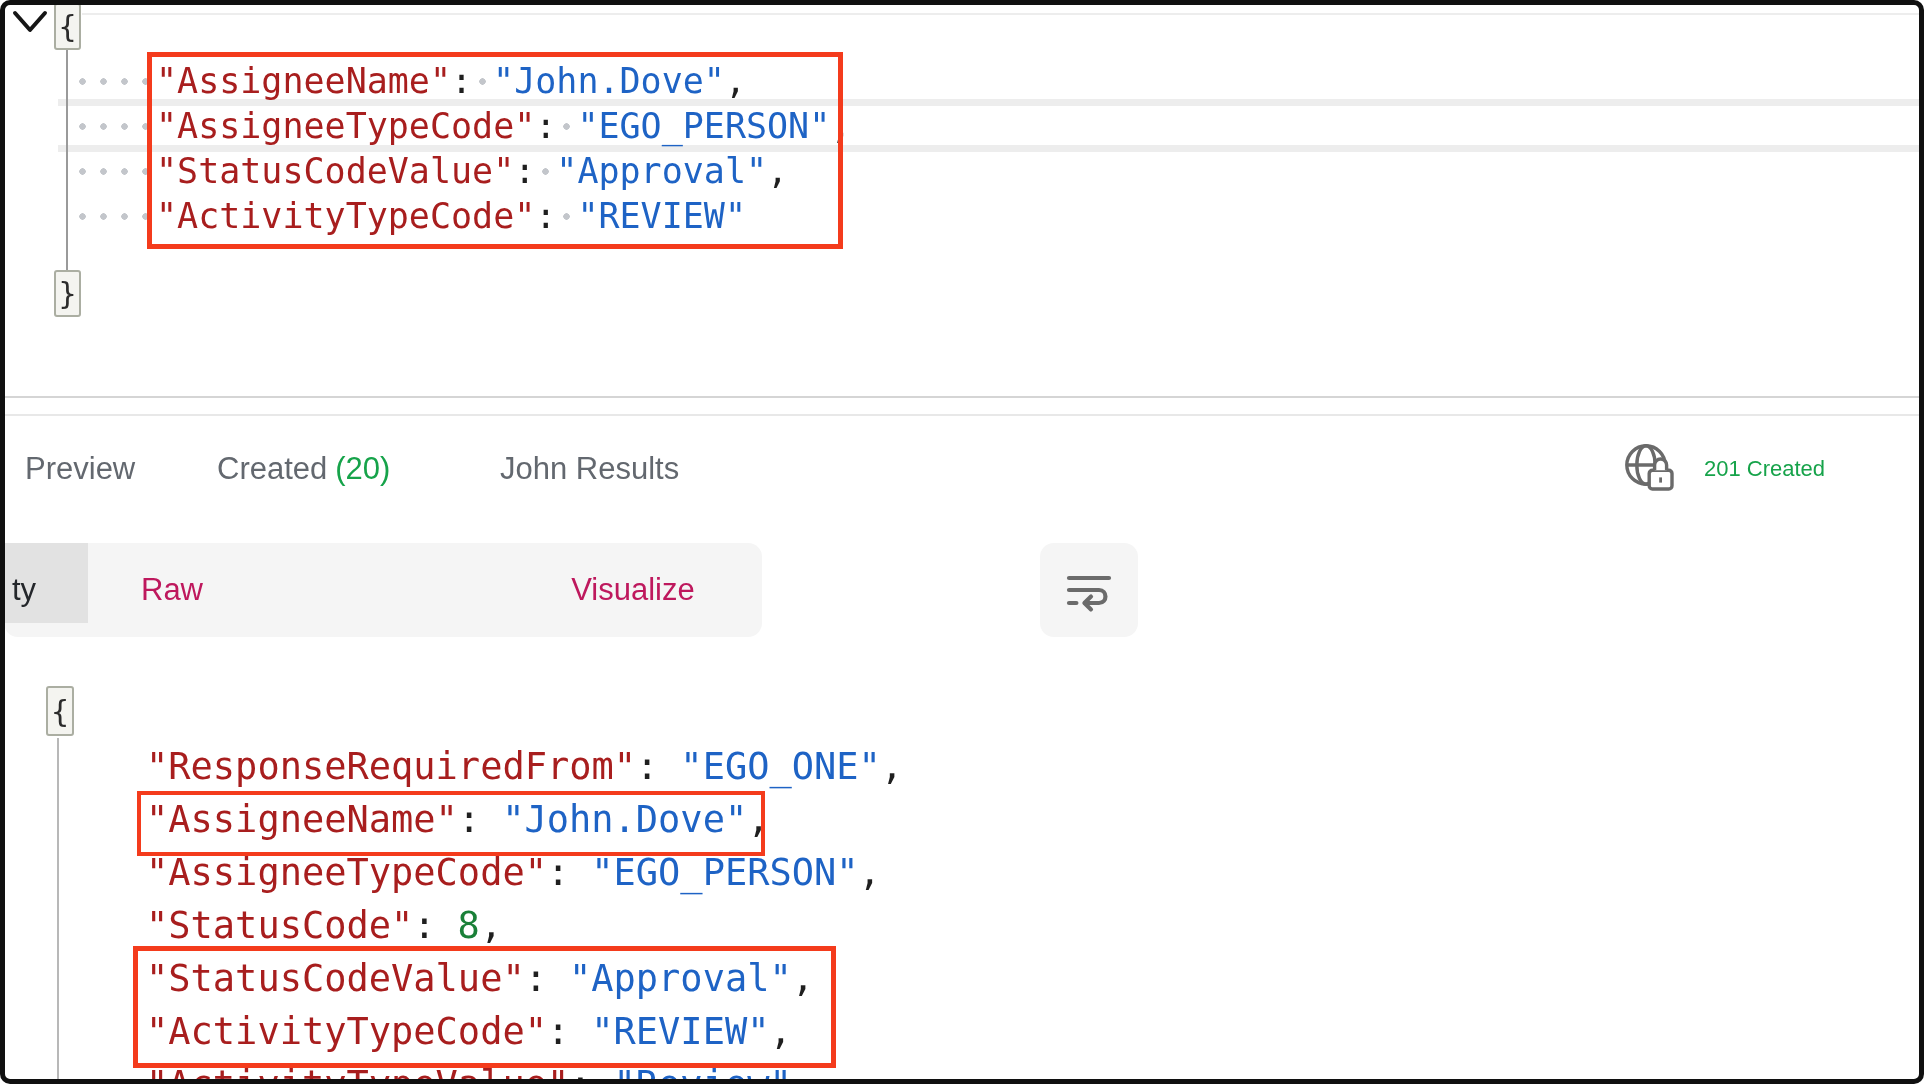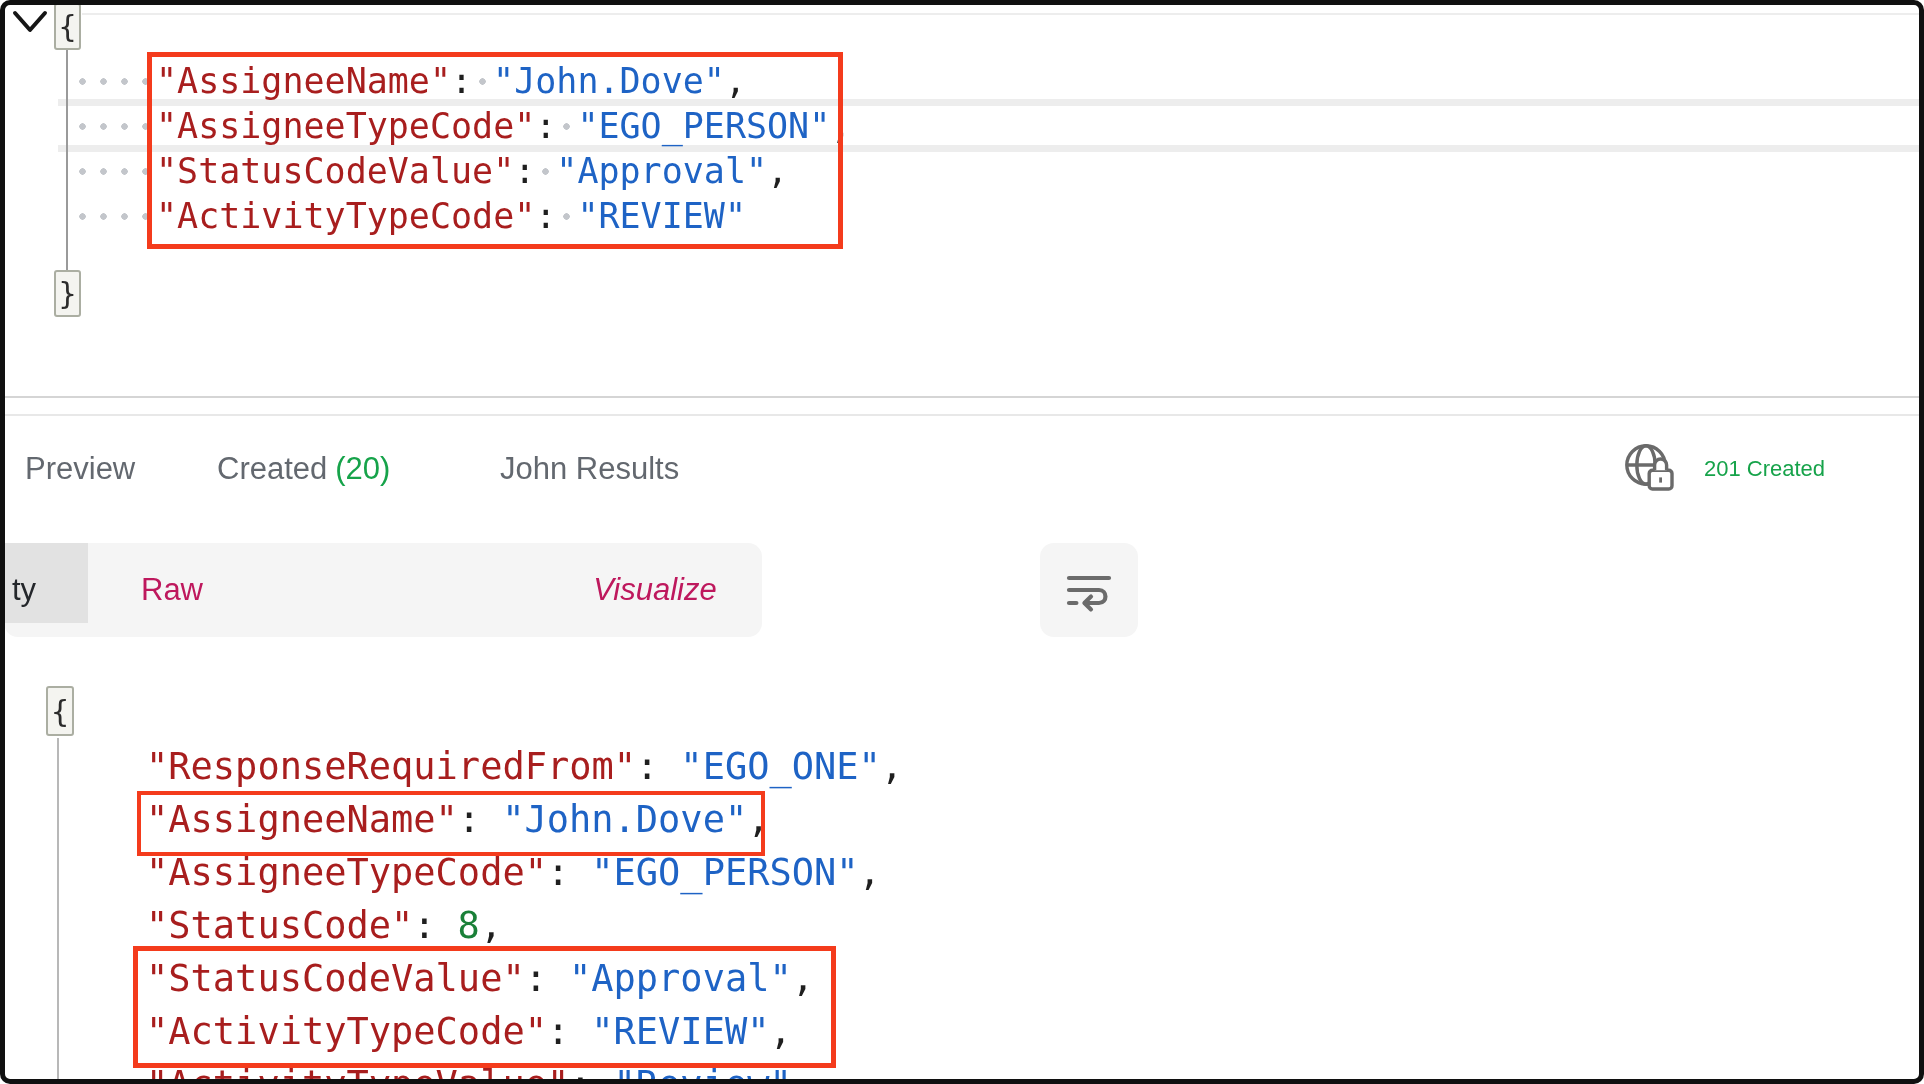--- a/index.html
+++ b/index.html
@@ -90,21 +90,21 @@
     </g>
   </svg>
   <div class="status-text">201 Created</div>
 
   <div class="pill" style="left:4px;width:758px;"></div>
   <div style="position:absolute;left:4px;top:543px;width:84px;height:80px;background:#e2e2e2;z-index:3;">
     <span style="position:absolute;left:8px;top:0;height:94px;display:flex;align-items:center;
                  font-size:31px;color:#24272b;font-weight:500;">ty</span>
   </div>
   <div class="seg-label" style="left:172px;">Raw</div>
-  <div class="seg-label" style="left:655px;font-style:italic;">Visualize</div>
+  <div class="seg-label" style="left:633px;">Visualize</div>
 
 
   <div class="pill icon-btn" style="left:1040px;width:98px;z-index:3;">
     <svg width="54" height="54" viewBox="0 0 27 27">
       <g fill="none" stroke="#6b6b6b" stroke-width="2.1" stroke-linecap="round" stroke-linejoin="round">
         <line x1="3.5" y1="7.5" x2="23.5" y2="7.5"></line>
         <path d="M3.5 13.5 H18.5 C22.8 13.5 22.8 20 18.5 20 H11.5"></path>
         <polyline points="14.5,16.8 11.2,20 14.5,23.2"></polyline>
         <line x1="3.5" y1="20" x2="7.2" y2="20"></line>
       </g>

